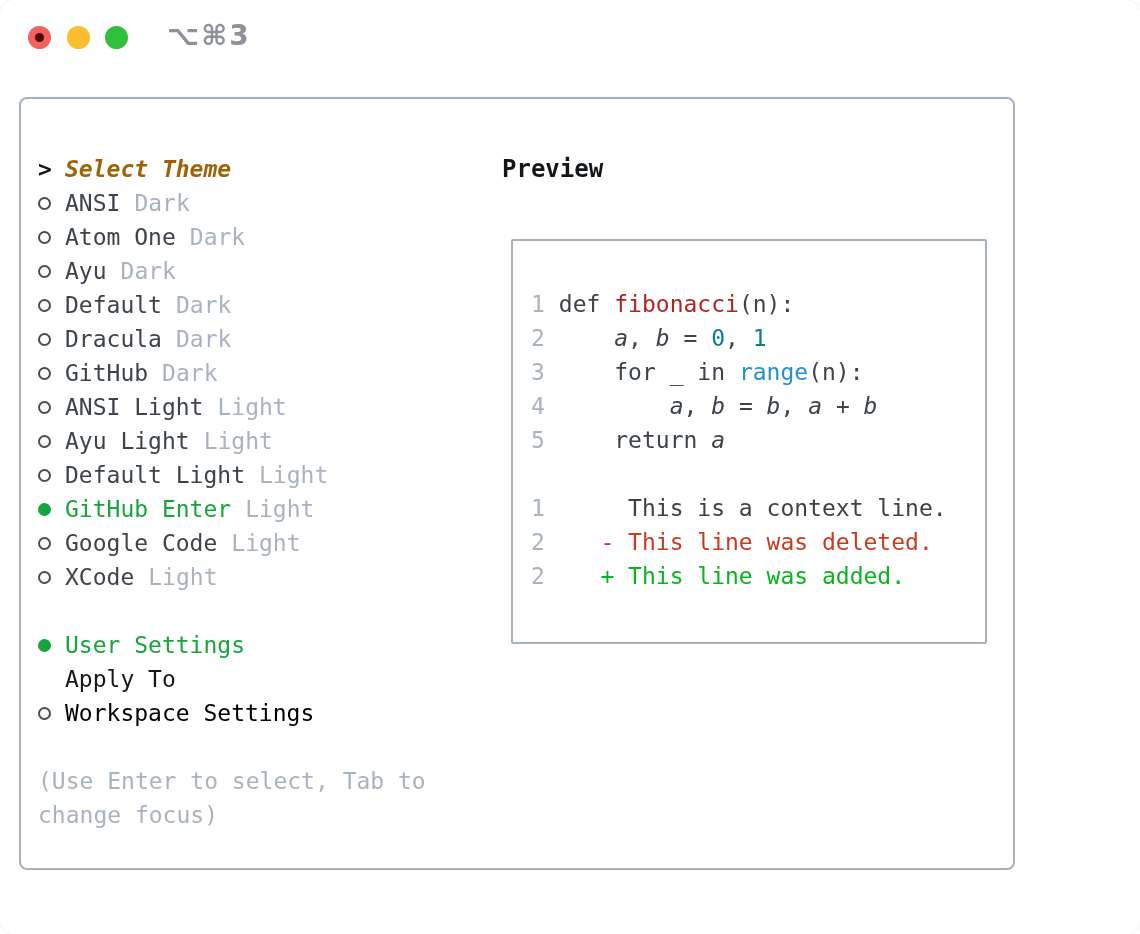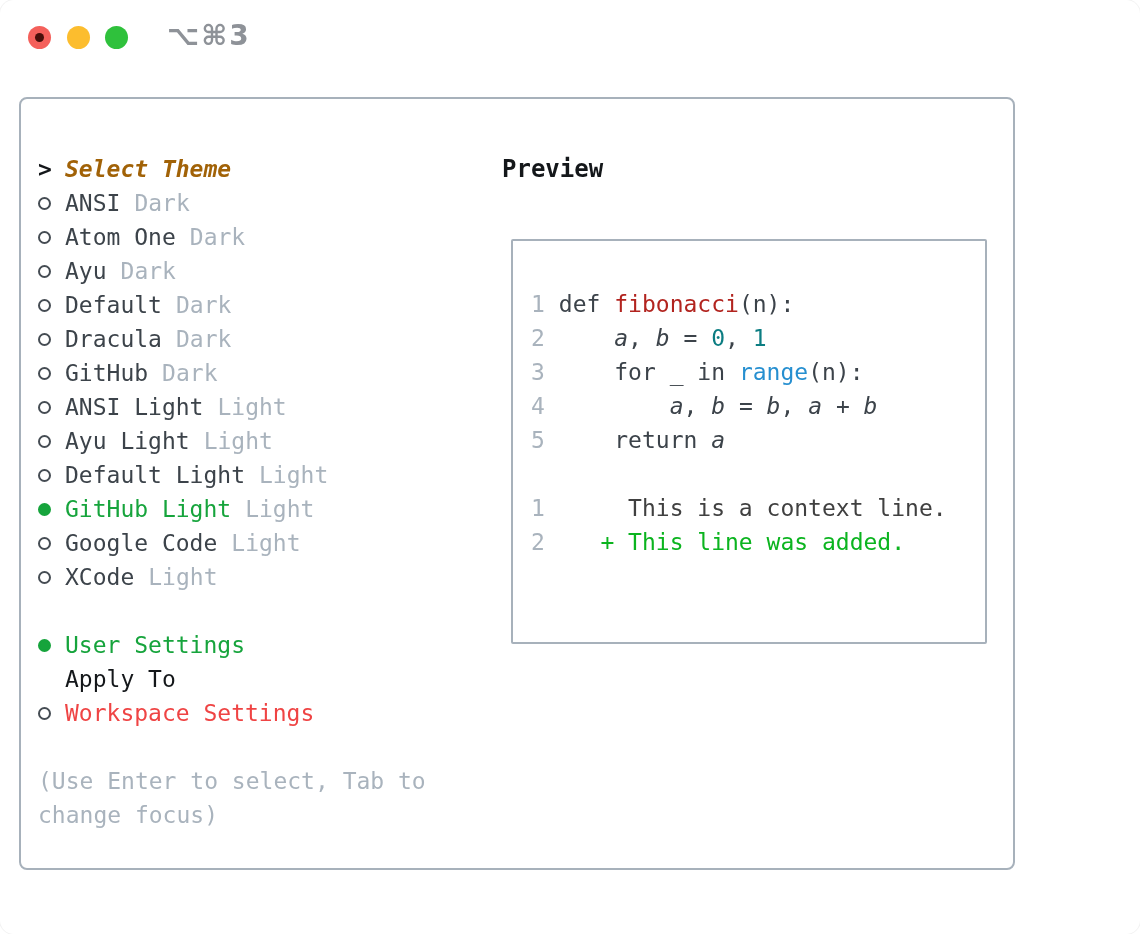--- a/index.html
+++ b/index.html
@@ -33,21 +33,21 @@
   .row{display:flex;align-items:center;height:34px;white-space:pre;}
   .prefix{width:27px;flex:0 0 27px;display:flex;align-items:center;}
   .caret{font-weight:bold;color:#14171a;}
   .bullet{width:13px;height:13px;border:2px solid #454c53;border-radius:50%;box-sizing:border-box;}
   .selected .bullet{background:#16a43c;border-color:#16a43c;}
   .hdr{font-weight:bold;color:#a16207;font-style:italic;}
   .t-name{color:#3c434a;}
   .selected .t-name{color:#16a43c;}
   .t-tag{color:#a9b3bd;margin-left:14px;}
   .apply-hdr{color:#14171a;}
-  .opt-label{color:#ef4444;}
+  .opt-label{color:#000000;}
   .selected .opt-label{color:#16a43c;}
   .spacer{height:34px;}
   .hint{color:#a9b3bd;white-space:pre-line;line-height:34px;}
   
   .preview-label{
     position:absolute;left:481px;top:53px;height:34px;display:flex;align-items:center;
     font-size:24px;font-weight:bold;color:#14171a;
   }
   .preview-box{
     position:absolute;left:490px;top:105px;width:476px;height:405px;
@@ -125,21 +125,21 @@
         <span class="t-name">Ayu Light</span>
         <span class="t-tag">Light</span>
       </div>
       <div class="row item">
         <span class="prefix"><span class="bullet"></span></span>
         <span class="t-name">Default Light</span>
         <span class="t-tag">Light</span>
       </div>
       <div class="row item selected">
         <span class="prefix"><span class="bullet"></span></span>
-        <span class="t-name">GitHub Light</span>
+        <span class="t-name">GitHub Enter</span>
         <span class="t-tag">Light</span>
       </div>
       <div class="row item">
         <span class="prefix"><span class="bullet"></span></span>
         <span class="t-name">Google Code</span>
         <span class="t-tag">Light</span>
       </div>
       <div class="row item">
         <span class="prefix"><span class="bullet"></span></span>
         <span class="t-name">XCode</span>
@@ -172,17 +172,18 @@
     <div class="preview-box">
       <div class="cline"><span class="lno">1</span><span class="seg">def </span><span class="seg func">fibonacci</span><span class="seg">(n):</span></div>
       <div class="cline"><span class="lno">2</span><span class="seg">    </span><span class="seg var">a</span><span class="seg">, </span><span class="seg var">b</span><span class="seg"> = </span><span class="seg num">0</span><span class="seg">, </span><span class="seg num">1</span></div>
       <div class="cline"><span class="lno">3</span><span class="seg">    for _ in </span><span class="seg builtin">range</span><span class="seg">(n):</span></div>
       <div class="cline"><span class="lno">4</span><span class="seg">        </span><span class="seg var">a</span><span class="seg">, </span><span class="seg var">b</span><span class="seg"> = </span><span class="seg var">b</span><span class="seg">, </span><span class="seg var">a</span><span class="seg"> + </span><span class="seg var">b</span></div>
       <div class="cline"><span class="lno">5</span><span class="seg">    return </span><span class="seg var">a</span></div>
 
       <div class="cline"></div>
 
       <div class="cline"><span class="lno">1</span><span class="seg context">     This is a context line.</span></div>
+      <div class="cline"><span class="lno">2</span><span class="seg deleted">   - This line was deleted.</span></div>
       <div class="cline"><span class="lno">2</span><span class="seg added">   + This line was added.</span></div>
     </div>
 
   </div>
 </div>
 
 </body></html>

